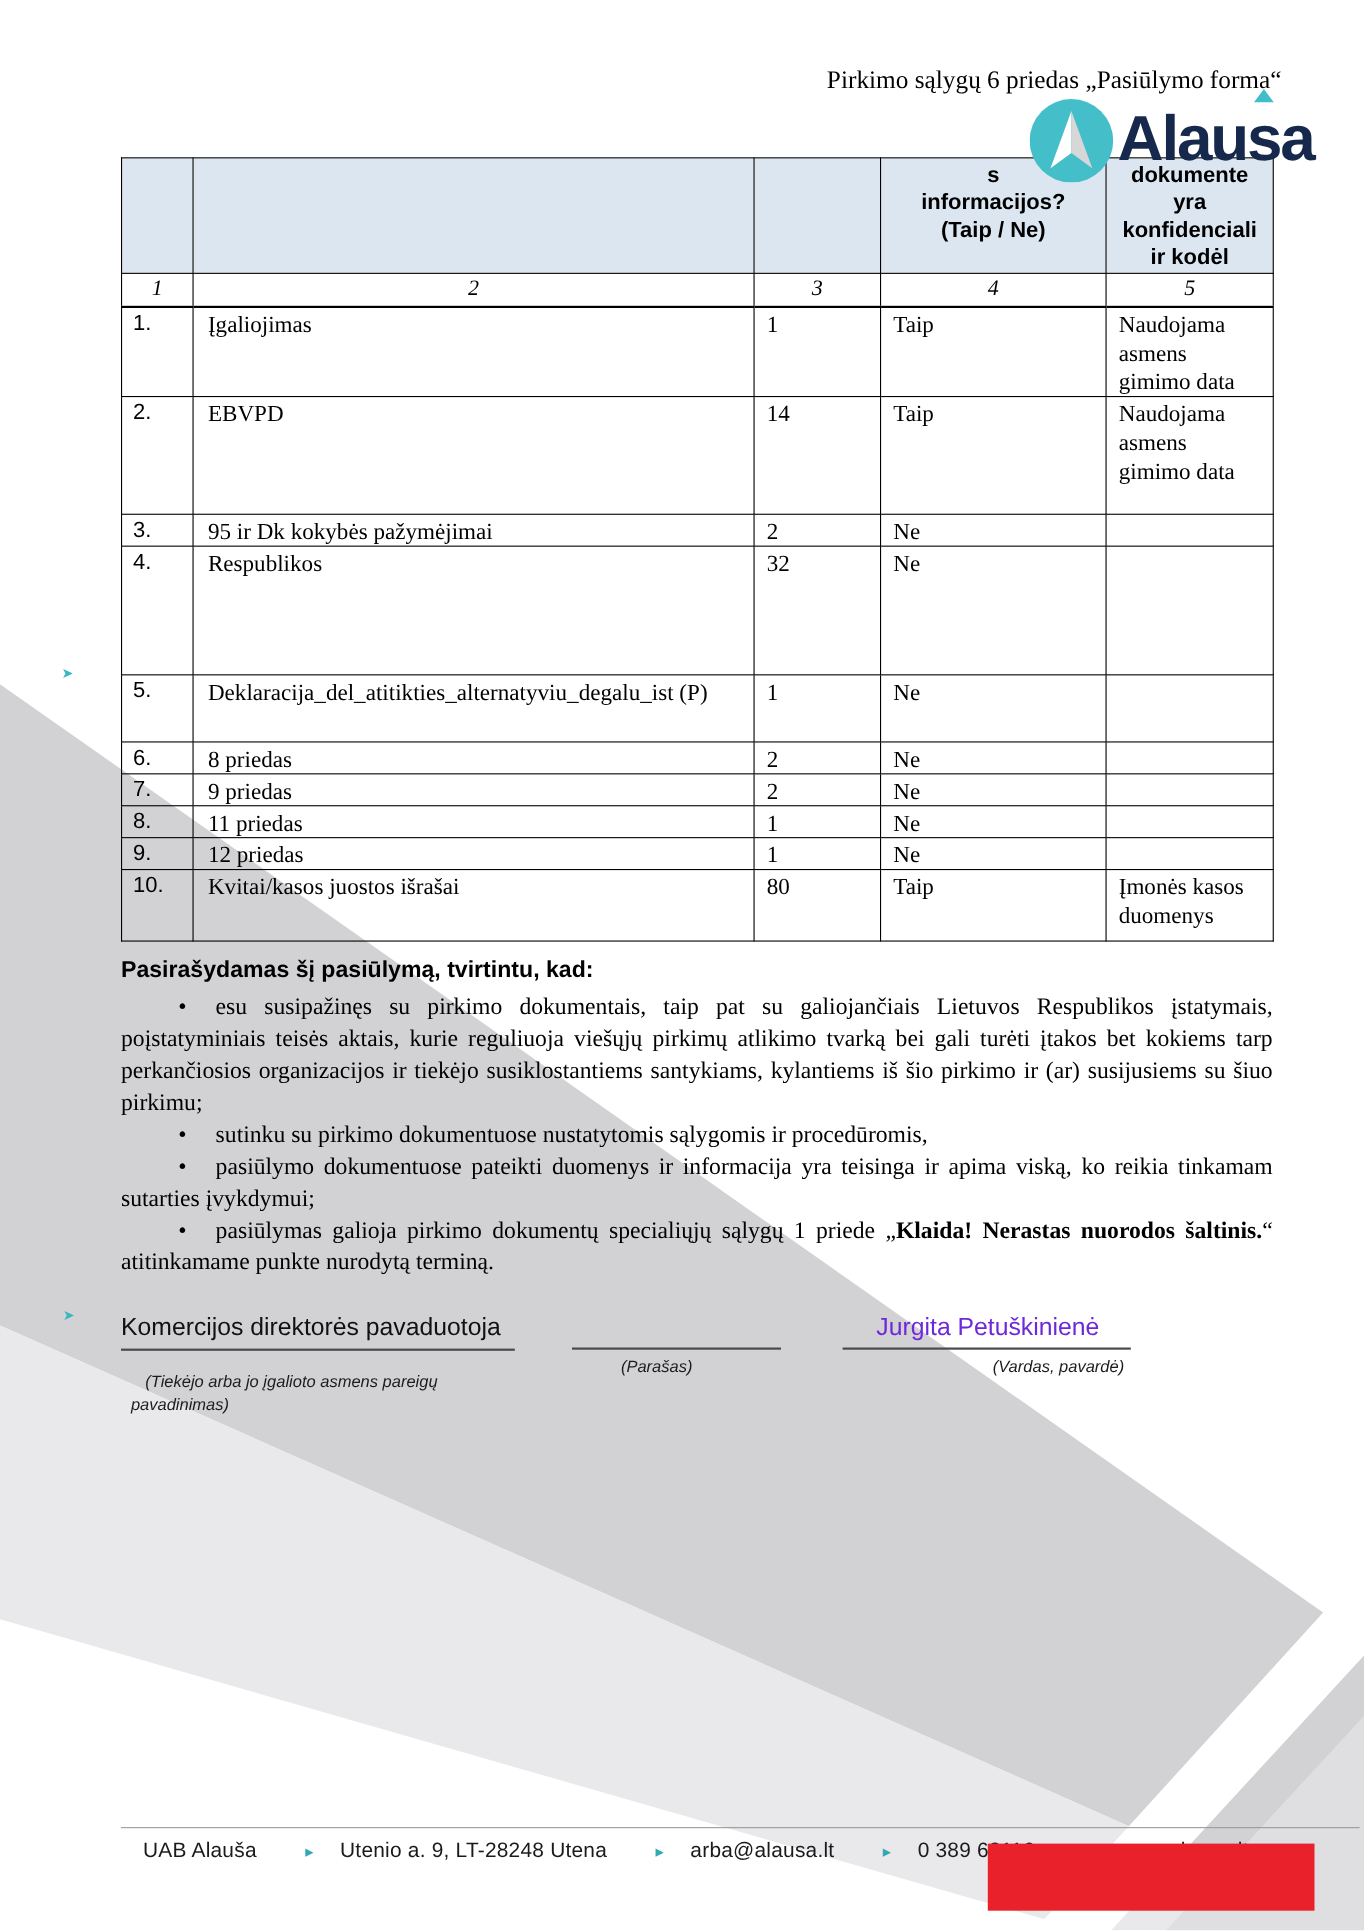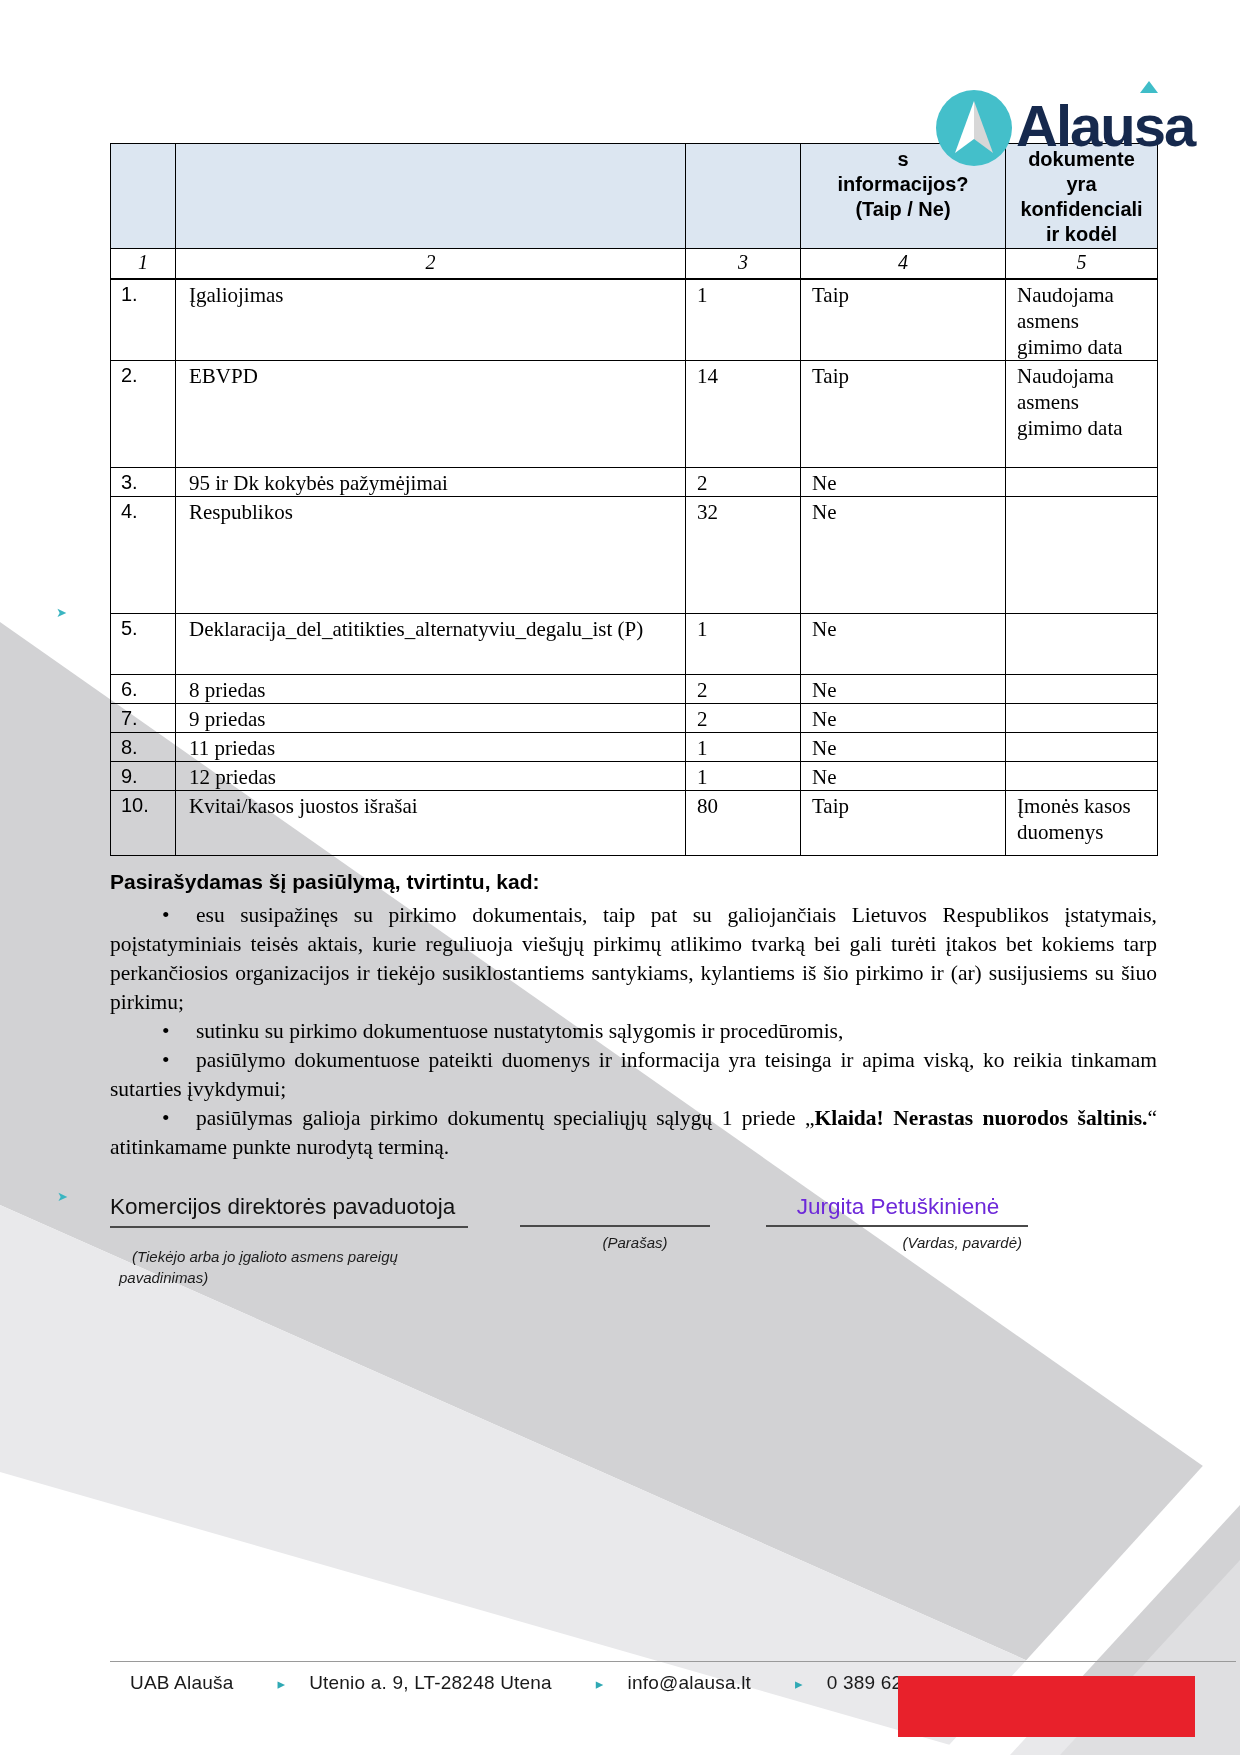--- a/index.html
+++ b/index.html
@@ -43,21 +43,21 @@
   .sig{position:absolute;left:110px;top:1192px;width:1047px;height:110px;z-index:1;
        font-family:"Liberation Sans",sans-serif;}
   .sig-title{position:absolute;left:0;top:2px;width:358px;font-size:22.5px;color:#111;
              padding-bottom:6px;border-bottom:2px solid #4a4a4a;}
   .sig-line-mid{position:absolute;left:410px;top:33px;width:190px;border-top:2px solid #4a4a4a;}
   .sig-name{position:absolute;left:660px;top:2px;width:256px;text-align:center;font-size:22.5px;color:#6d28d9;}
   .sig-line-right{position:absolute;left:656px;top:33px;width:262px;border-top:2px solid #4a4a4a;}
   .sig-label{position:absolute;font-style:italic;font-size:15px;color:#1c1c1c;}
   .sig-l1{left:9px;top:56px;margin-left:13px;}
   .sig-l2{left:9px;top:77px;}
-  .sig-l3{left:430px;top:42px;width:190px;text-align:center;}
+  .sig-l3{left:392px;top:42px;width:190px;text-align:center;}
   .sig-l4{left:676px;top:42px;width:236px;text-align:right;}
   
   .f-line{position:absolute;left:110px;top:1661px;width:1126px;border-top:1.5px solid #9a9a9a;z-index:1;}
   .f-row{position:absolute;left:130px;top:1672px;width:1080px;display:flex;align-items:baseline;
          font-family:"Liberation Sans",sans-serif;font-size:19px;color:#1a1a1a;z-index:1;
          letter-spacing:.2px;white-space:nowrap;}
   .f-sep{color:#2fa9b4;font-size:15px;margin:0 24px 0 44px;font-family:"DejaVu Sans",sans-serif;}
   .redact{position:absolute;left:898px;top:1676px;width:297px;height:61px;background:#e8212b;z-index:6;}
 </style>
 </head>
@@ -65,20 +65,21 @@
 
 <div id="page">
 
   <svg id="wm" width="1240" height="1755" viewBox="0 0 1240 1755">
     <polygon points="0,622 1240,1492 1240,1755 0,1205" fill="#d2d2d4"></polygon>
     <polygon points="0,1205 1240,1755 985,1755 0,1472" fill="#e9e9eb"></polygon>
     <polygon points="940,1755 1240,1425 1240,1505 1010,1755" fill="#ffffff"></polygon>
     <polygon points="1060,1755 1240,1560 1240,1755" fill="#dfdfe1"></polygon>
   </svg>
 
+  <div class="hdr-note">Pirkimo sąlygų 6 priedas „Pasiūlymo forma“</div>
 
   <div class="logo">
     <svg class="logo-circle" viewBox="0 0 76 76">
       <circle cx="38" cy="38" r="38" fill="#44bfca"></circle>
       <polygon points="38,11 19,63 38,49" fill="#ffffff"></polygon>
       <polygon points="38,11 57,63 38,49" fill="#d7d7d7"></polygon>
     </svg>
     <div class="logo-word"><span>Alau</span><span class="lg-s"><span class="lg-caron"></span><span>s</span></span><span>a</span></div>
   </div>
 
@@ -204,21 +205,21 @@
     <div class="sig-label sig-l3">(Parašas)</div>
     <div class="sig-label sig-l4">(Vardas, pavardė)</div>
   </div>
 
   <div class="f-line"></div>
   <div class="f-row">
     <span>UAB Alauša</span>
     <span class="f-sep">▸</span>
     <span>Utenio a. 9, LT-28248 Utena</span>
     <span class="f-sep">▸</span>
-    <span>info@alausa.lt</span>
+    <span>arba@alausa.lt</span>
     <span class="f-sep">▸</span>
     <span>0 389 62116</span>
     <span class="f-sep">▸</span>
     <span>www.alausa.lt</span>
   </div>
 
   <div class="redact"></div>
 
 </div>
 

